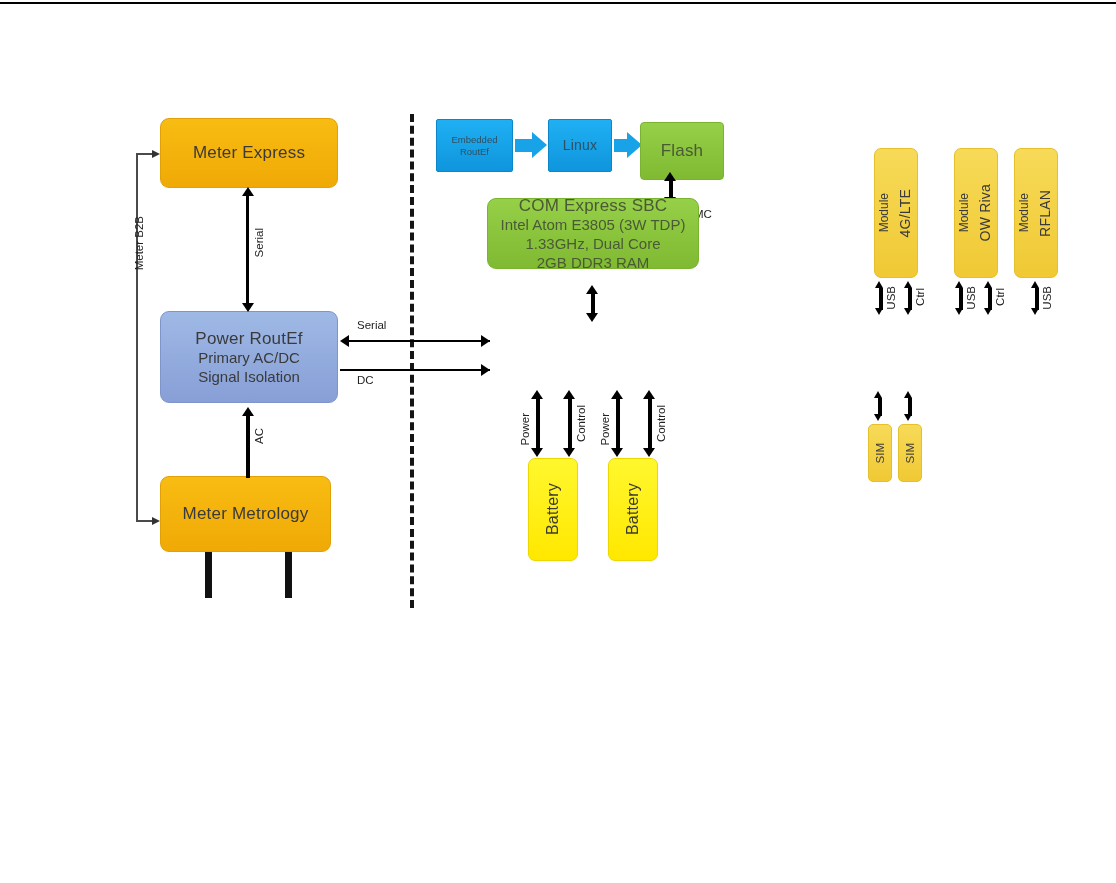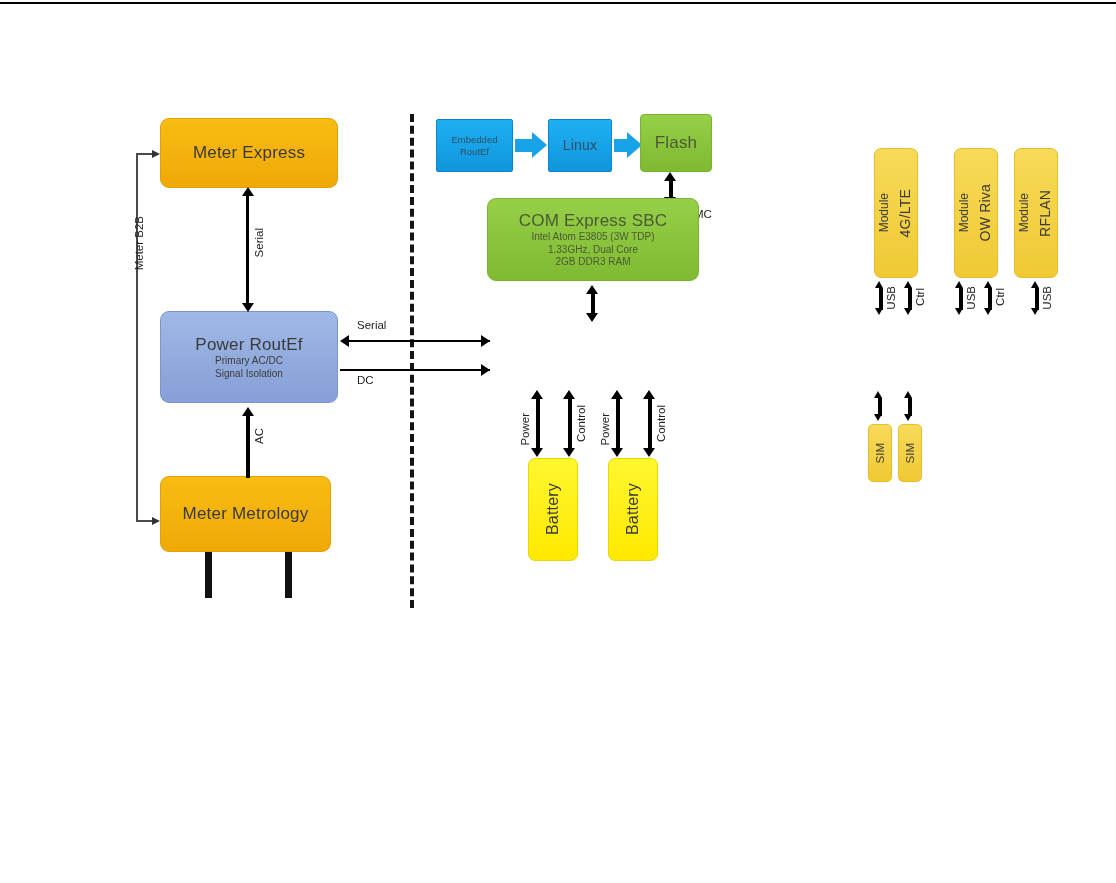--- a/index.html
+++ b/index.html
@@ -37,21 +37,21 @@
     flex-direction: column;
     align-items: center;
     justify-content: center;
     text-align: center;
     border-radius: 9px;
     color: #3a3a3a;
     line-height: 1.25;
     overflow: hidden;
   }
   .box .t1 { font-size: 17px; letter-spacing: .2px; }
-  .box .t2 { font-size: 10px; }
+  .box .t2 { font-size: 15px; }
   .box.sq { border-radius: 2px; }
 
   .orange {
     background: #f5b20e;
     background: linear-gradient(180deg,#f8bc12 0%, #f0a906 100%);
     border: 1px solid #e0a006;
   }
   .blue-soft {
     background: #93b0e2;
     background: linear-gradient(180deg,#9fb9e6 0%, #879fd6 100%);
@@ -223,30 +223,30 @@
 
   <div class="box blue-bright sq" style="left:548px; top:119px; width:64px; height:53px;">
     <div class="t1" style="font-size:14px;">Linux</div>
   </div>
 
   <div class="fat-arrow" style="left:614px; top:132px; width:28px;">
     <div class="shaft"></div>
     <div class="head"></div>
   </div>
 
-  <div class="box green sq" style="left:640px; top:114px; width:72px; height:58px; border-radius:4px;">
+  <div class="box green sq" style="left:640px; top:122px; width:84px; height:58px; border-radius:4px;">
     <div class="t1" style="font-size:17px;">Flash</div>
   </div>
 
   <div class="ln" style="left:669px; top:180px; width:3.5px; height:19px;"></div>
   <div class="arrow ar-up" style="left:664px; top:172px;"></div>
   <div class="arrow ar-down" style="left:664px; top:197px;"></div>
   <div class="lbl" style="left:678px; top:177px;margin-top:31px;">eMMC</div>
 
-  <div class="box green" style="left:487px; top:198px; width:212px; height:83px;">
+  <div class="box green" style="left:487px; top:198px; width:212px; height:71px;">
     <div class="t1">COM Express SBC</div>
     <div class="t2">Intel Atom  E3805 (3W TDP)</div>
     <div class="t2">1.33GHz, Dual Core</div>
     <div class="t2">2GB DDR3 RAM</div>
   </div>
 
   <div class="ln" style="left:591px; top:293px; width:3.5px; height:22px;"></div>
   <div class="arrow ar-up" style="left:586px; top:285px;"></div>
   <div class="arrow ar-down" style="left:586px; top:313px;"></div>
 

